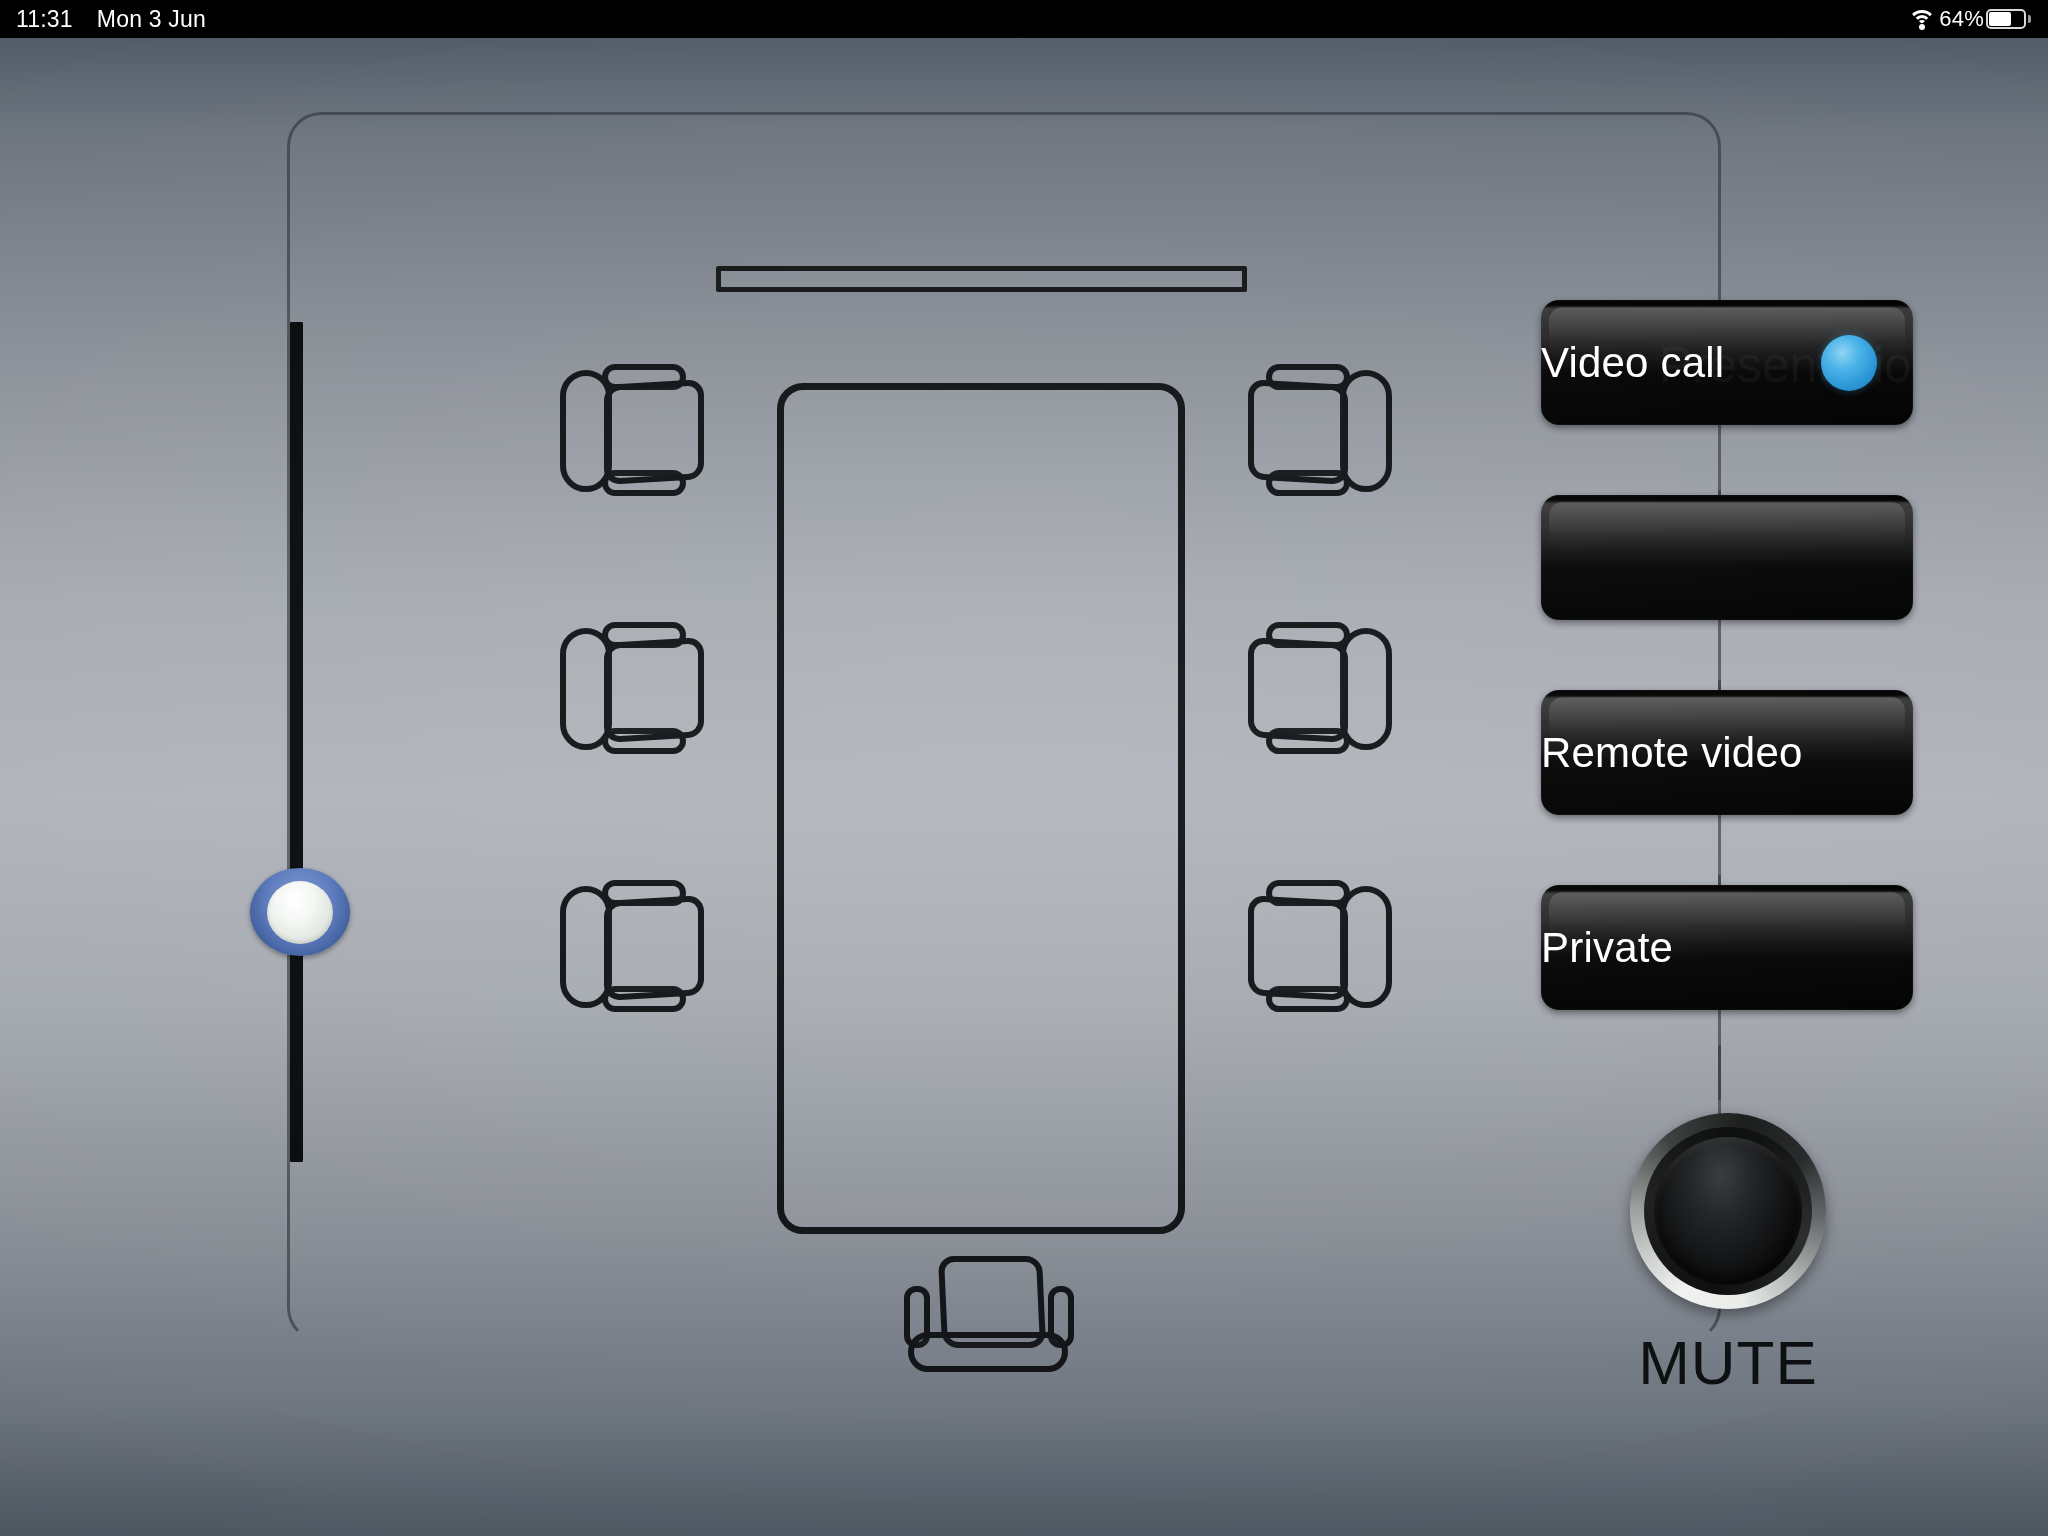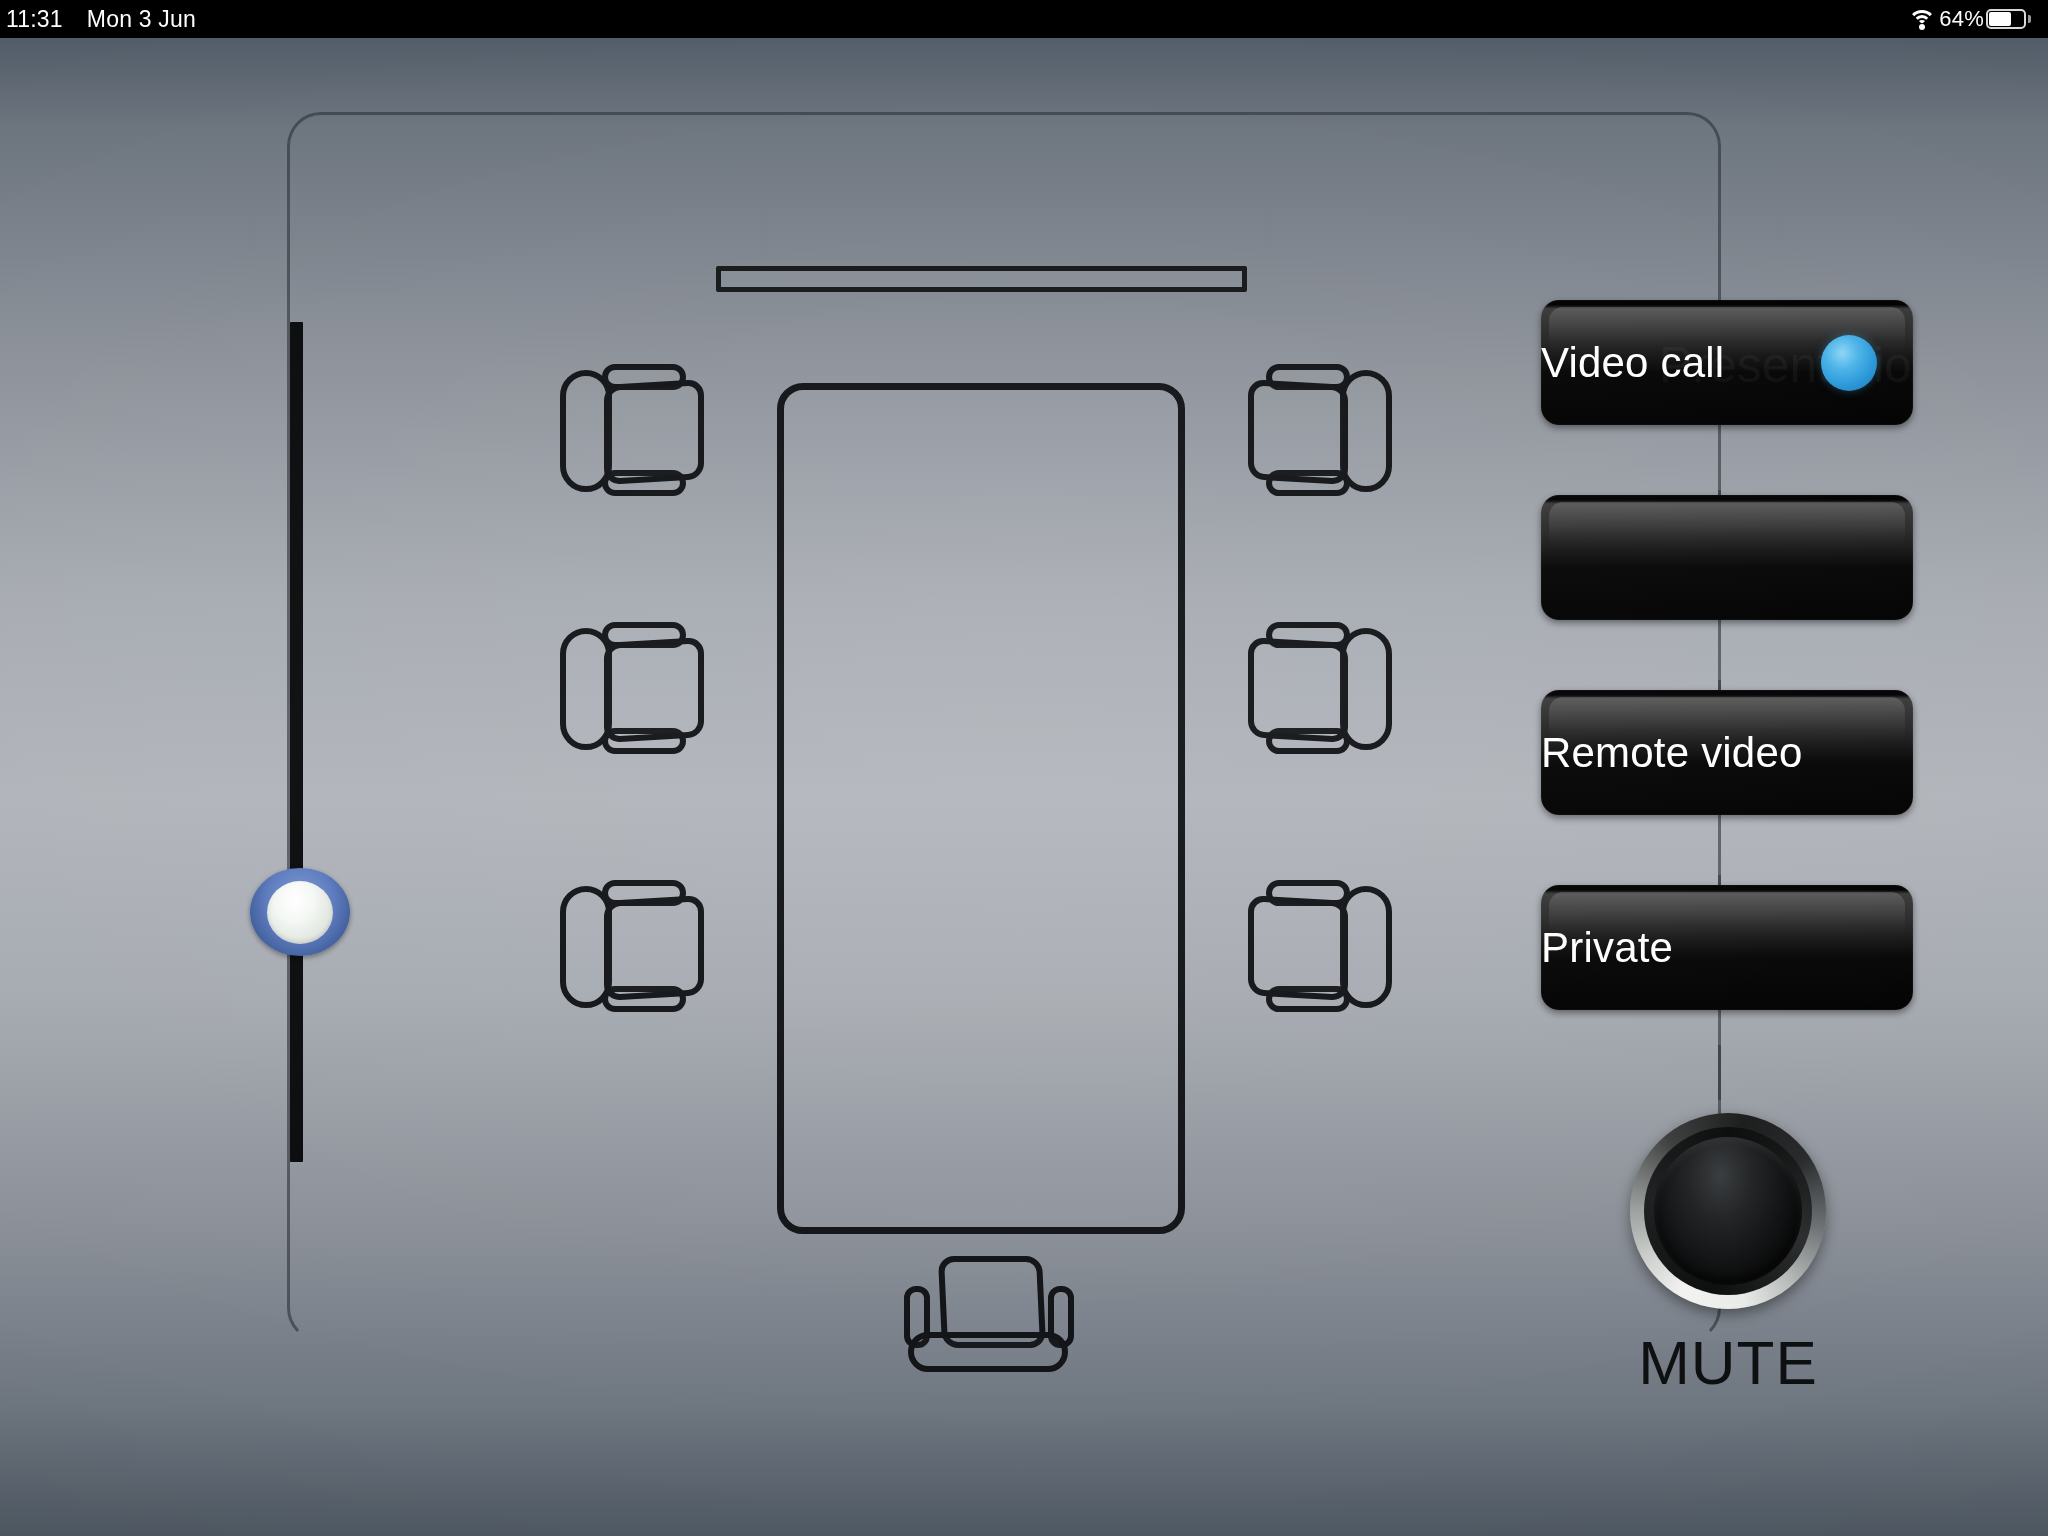--- a/index.html
+++ b/index.html
@@ -11,21 +11,21 @@
     -webkit-font-smoothing:antialiased;
   }
 
   
   #status-bar{
     position:absolute; left:0; top:0; width:2048px; height:38px;
     background:#000; color:#fff;
     display:flex; align-items:center;
     font-size:23px; letter-spacing:.2px;
   }
-  #status-left{ display:flex; align-items:center; gap:24px; padding-left:6px;justify-content:space-between; }
+  #status-left{ display:flex; align-items:center; gap:24px; padding-left:16px;justify-content:space-between; }
   #status-right{ margin-left:auto; display:flex; align-items:center; gap:2px; padding-right:22px; }
   .sb-time{ font-weight:400; }
   .sb-date{ font-weight:400; }
   .sb-pct{ font-size:22px; }
 
   .wifi-icon{ width:30px; height:22px; position:relative; display:inline-block; }
   .wifi-icon i{
     position:absolute; left:50%; border:3.5px solid #fff;
     border-bottom-color:transparent; border-left-color:transparent; border-right-color:transparent;
     border-radius:50%; transform:translateX(-50%) rotate(0deg);

